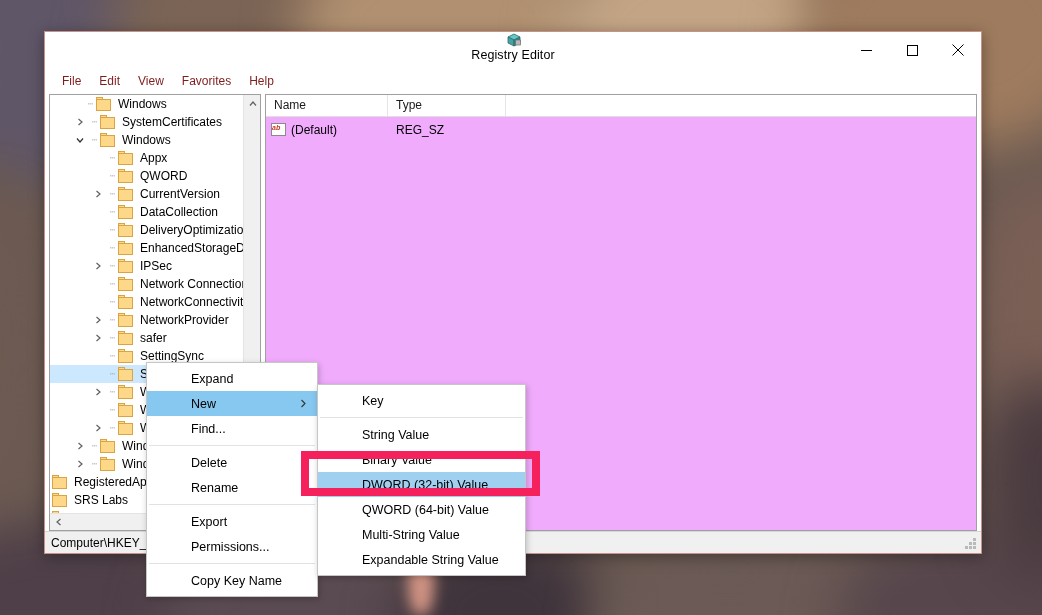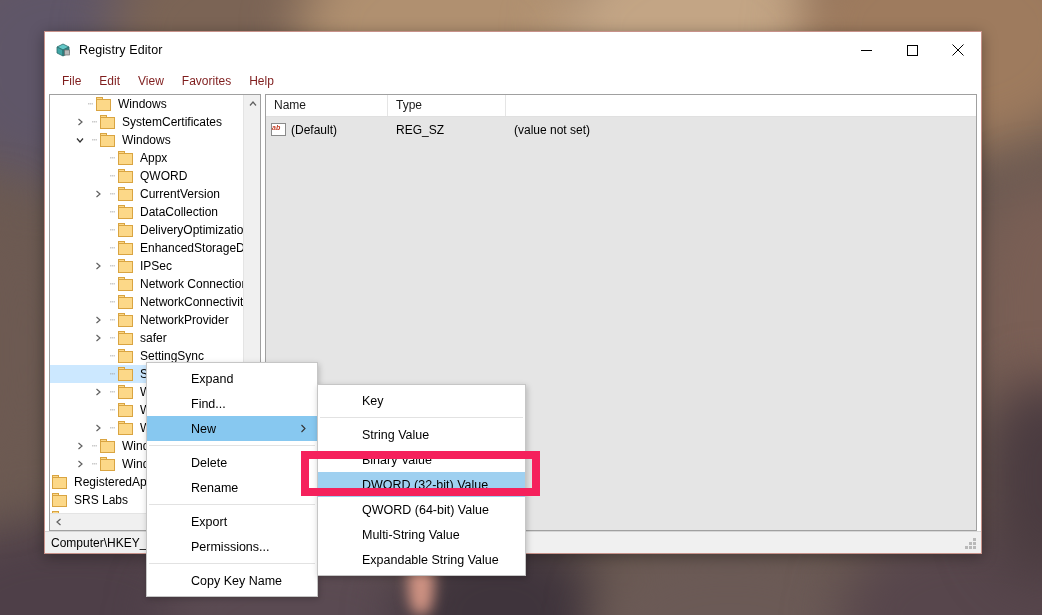--- a/index.html
+++ b/index.html
@@ -29,20 +29,21 @@
     box-shadow: 0 3px 14px rgba(0,0,0,0.35);
     display: flex; flex-direction: column;
   }
 
   
   #titlebar {
     height: 36px; min-height: 36px;
     background: #ffffff;
     display: flex; align-items: center;
     position: relative;
+    flex-direction: column;
   }
   #title-icon {
     width: 16px; height: 16px;
     margin-left: 10px; margin-right: 8px;
     position: relative; flex: 0 0 auto;
   }
   #title-text {
     font-size: 12.5px; color: #000;
     letter-spacing: 0.1px;
   }
@@ -157,21 +158,21 @@
     position: absolute; left: 122px; width: 88px;
     top: 2px; bottom: 2px;
     background: #cdcdcd;
   }
 
   
   #listpane {
     flex: 1;
     margin-left: 4px;
     border: 1px solid #a0a0a0;
-    background: #e5e5e5;
+    background: #f0abfc;
     display: flex; flex-direction: column;
     overflow: hidden;
   }
   #colhdr {
     height: 22px; min-height: 22px;
     display: flex;
     background: #ffffff;
     border-bottom: 1px solid #e0e0e0;
     font-size: 12px; color: #1a1a1a;
   }
@@ -630,21 +631,20 @@
 
       <div class="lrow" style="margin-top:3px;">
         <div class="cell c-name">
           <span class="vicon">
             <i class="pg"></i>
               <i class="abtxt">ab</i>
           </span>
           <span>(Default)</span>
         </div>
         <div class="cell c-type">REG_SZ</div>
-        <div class="cell c-data">(value not set)</div>
       </div>
 
     </div>
   </div>
 
   <div id="statusbar">
     <span>Computer\HKEY_L</span>
     <span id="grip">
       <i style="left:8px; top:0px;"></i>
       <i style="left:4px; top:4px;"></i>
@@ -654,32 +654,32 @@
         <i style="left:8px; top:8px;"></i>
     </span>
   </div>
 </div>
 
 <div class="ctxmenu" id="ctx-main">
   <div class="ctxitem">
     <span>Expand</span>
   </div>
 
-  <div class="ctxitem">
-    <span>Find...</span>
-  </div>
-
   <div class="ctxitem hl">
     <span>New</span>
     <span class="subarrow">
       <svg width="7" height="9" viewBox="0 0 7 9">
           <polyline points="1.5,1 5,4.5 1.5,8" fill="none" stroke="#333" stroke-width="1.1"></polyline>
         </svg>
     </span>
   </div>
+
+  <div class="ctxitem">
+    <span>Find...</span>
+  </div>
   <div class="ctxsep"></div>
 
   <div class="ctxitem">
     <span>Delete</span>
   </div>
   <div class="ctxitem">
     <span>Rename</span>
   </div>
   <div class="ctxsep"></div>
 

